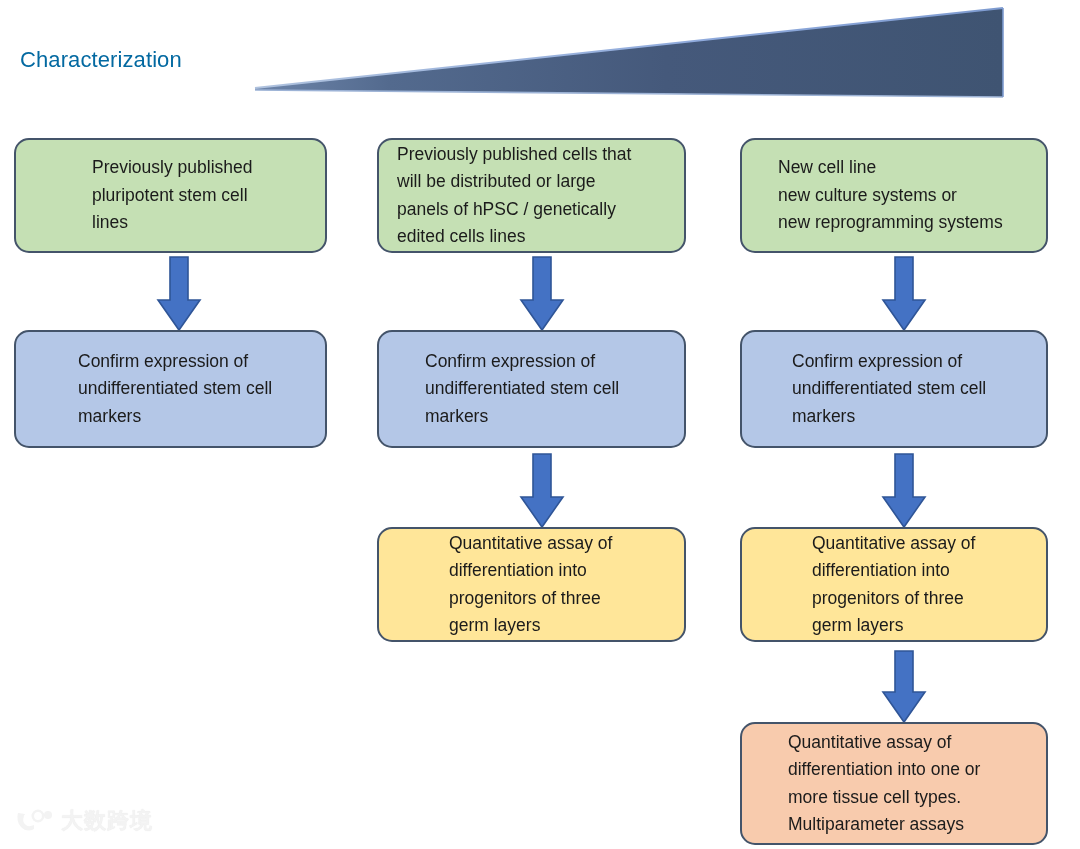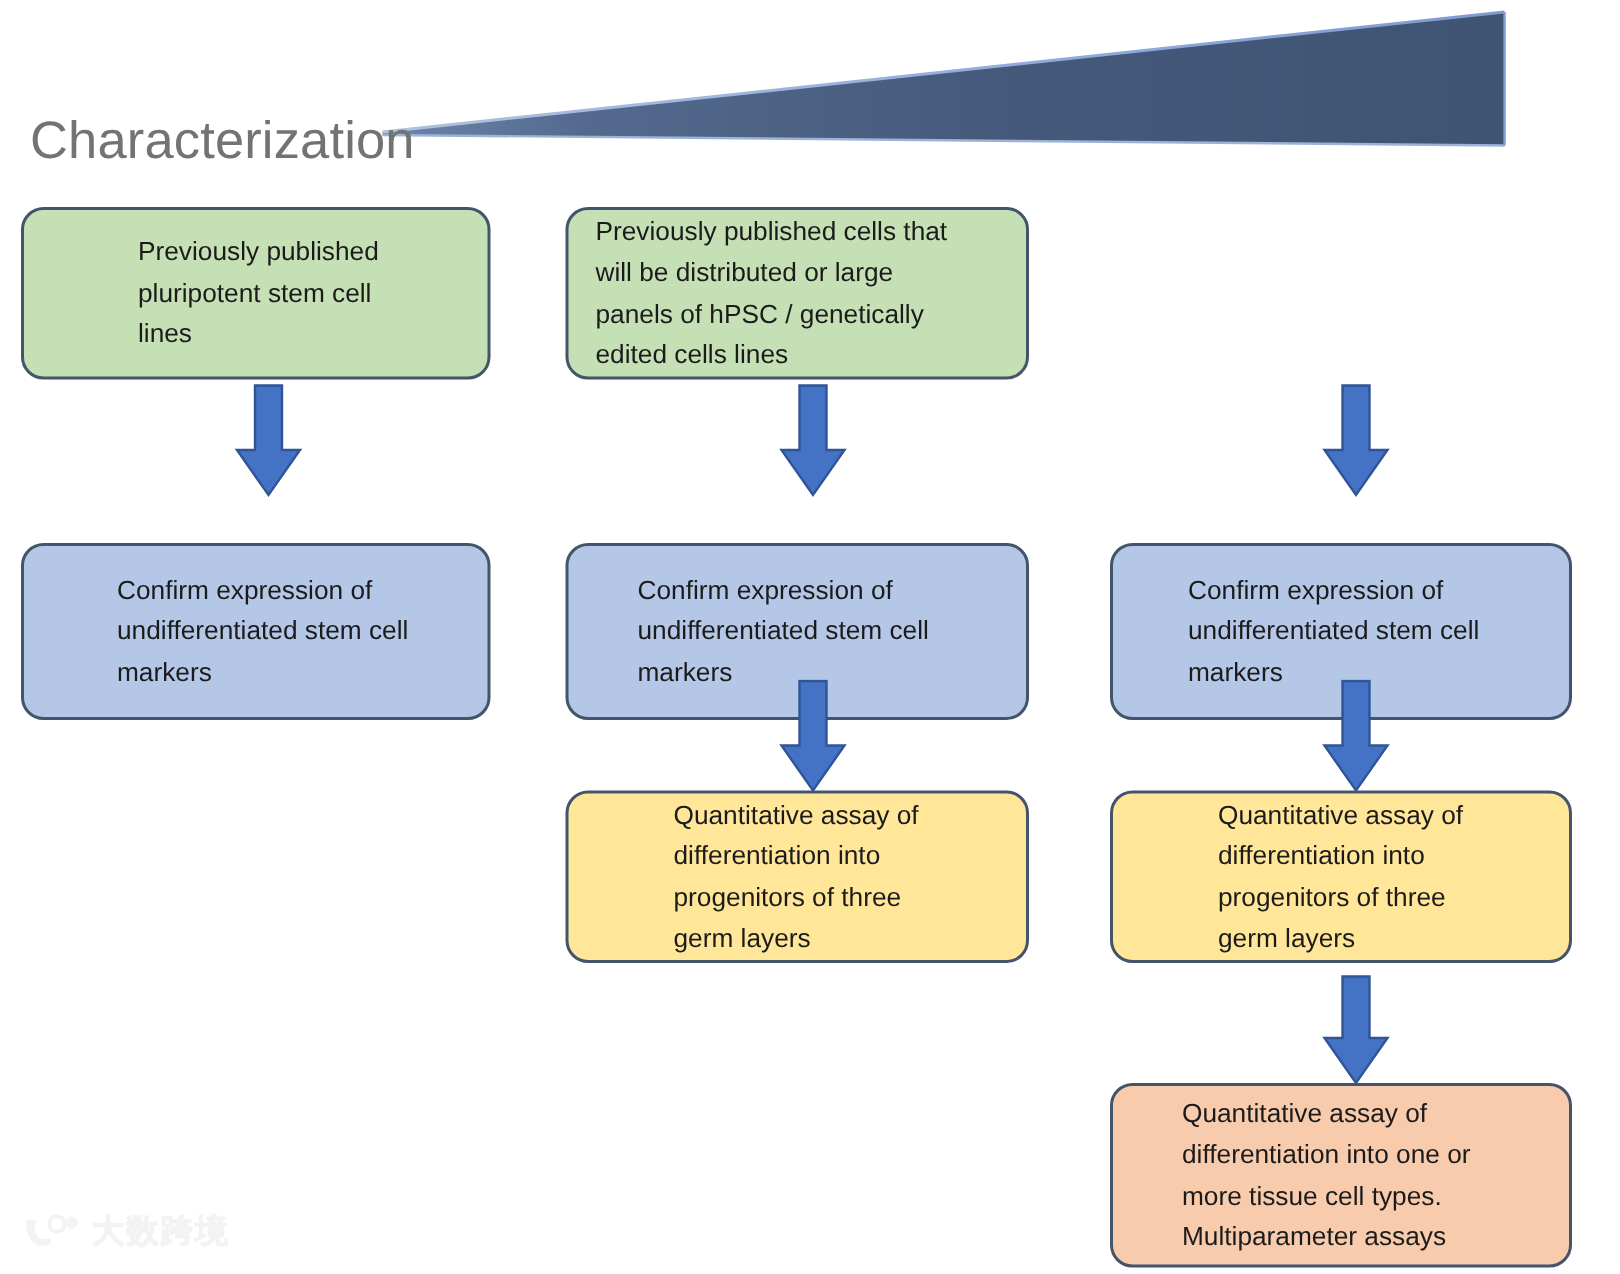--- a/index.html
+++ b/index.html
@@ -24,24 +24,24 @@
     position: absolute;
     left: 0;
     top: 0;
     width: 1080px;
     height: 120px;
     pointer-events: none;
   }
   .page-title {
     position: absolute;
     left: 20px;
-    top: 76px;
-    font-size: 35px;
+    top: 42px;
+    font-size: 22px;
     line-height: 36px;
-    color: #737373;
+    color: #0369a1;
     letter-spacing: 0.1px;
     white-space: nowrap;
   }
 
   
   .node {
     position: absolute;
     box-sizing: border-box;
     border: 2px solid #44546A;
     border-radius: 15px;
@@ -51,21 +51,21 @@
   }
   .node .node-text {
     display: block;
     font-size: 17.5px;
     line-height: 27.5px;
     color: #1b1b1b;
     white-space: pre-line;
     text-align: left;
   }
   .node.green  { background: #C5E0B4; }
-  .node.blue   { background: #B4C7E7; margin-top: 32px; }
+  .node.blue   { background: #B4C7E7; }
   .node.yellow { background: #FFE699; }
   .node.orange { background: #F8CBAD; }
 
   
   .arrow {
     position: absolute;
   }
 
   
   .watermark {
@@ -150,20 +150,25 @@
     <polygon points="14,1 32,1 32,44 44,44 23,74 2,44 14,44" fill="#4472C4" stroke="#2F5597" stroke-width="1.6" stroke-linejoin="miter"></polygon>
   </svg>
 
   <div class="node yellow" style="left:377px; top:527px; width:309px; height:115px; padding-left:70px; padding-right:8px;">
     <span class="node-text">Quantitative assay of
 differentiation into
 progenitors of three
 germ layers</span>
   </div>
 
+  <div class="node green" style="left:740px; top:138px; width:308px; height:115px; padding-left:36px; padding-right:8px;">
+    <span class="node-text">New cell line
+new culture systems or
+new reprogramming systems</span>
+  </div>
 
   <svg class="arrow" style="left:881px; top:256px;" width="46" height="76" viewBox="0 0 46 76">
     <polygon points="14,1 32,1 32,44 44,44 23,74 2,44 14,44" fill="#4472C4" stroke="#2F5597" stroke-width="1.6" stroke-linejoin="miter"></polygon>
   </svg>
 
   <div class="node blue" style="left:740px; top:330px; width:308px; height:118px; padding-left:50px; padding-right:8px;">
     <span class="node-text">Confirm expression of
 undifferentiated stem cell
 markers</span>
   </div>

